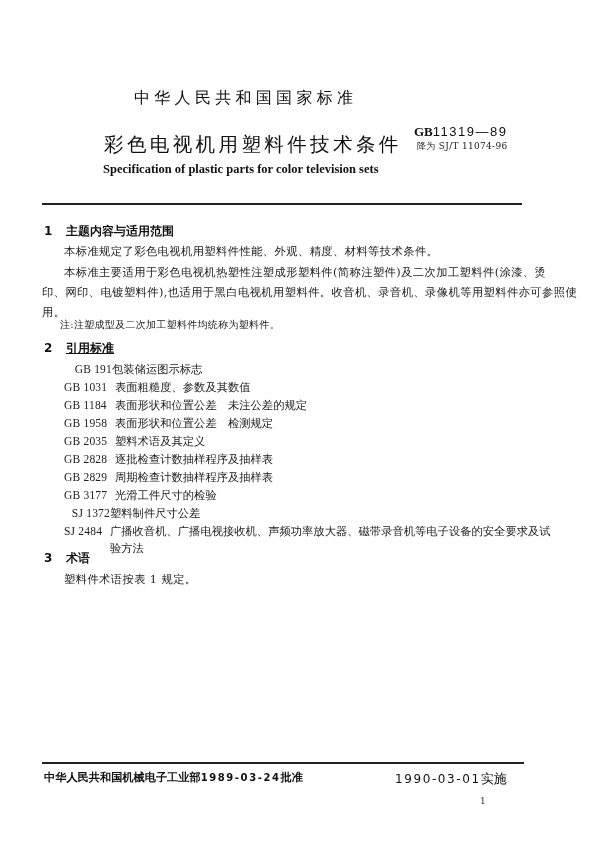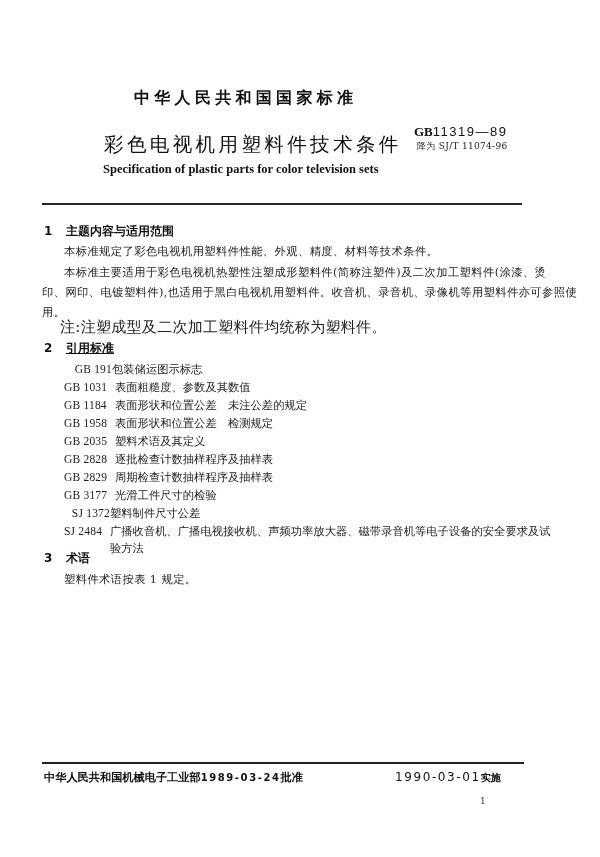--- a/index.html
+++ b/index.html
@@ -1,44 +1,44 @@
 <!DOCTYPE html>
 <html><head>
   <meta charset="utf-8">
   <style>
     html, body { margin: 0; padding: 0; background: #ffffff; }
     body { width: 600px; height: 857px; position: relative; overflow: hidden;
            font-family: "DejaVu Serif", "Liberation Serif", serif; color: #1a1a1a; }
     .abs { position: absolute; white-space: nowrap; }
     .national { left: 134px; top: 88px; font-family: "DejaVu Sans", "Liberation Sans", sans-serif;
-                font-weight: bold; font-size: 16px; letter-spacing: 4.3px; color: #111; }
+                font-weight: normal; font-size: 16px; letter-spacing: 4.3px; color: #111; }
     .title { left: 104px; top: 131px; font-family: "DejaVu Sans", "Liberation Sans", sans-serif;
              font-weight: normal; font-size: 19.5px; letter-spacing: 3.4px; color: #111; }
     .std-code { left: 414px; top: 124px; font-size: 13px; color: #111; }
     .std-code .gb { font-weight: bold; font-family: "Liberation Serif", serif; }
     .std-code .num { font-family: Liberation Sans, sans-serif; letter-spacing: 1.5px; text-align: right; }
     .std-replace { left: 417px; top: 140px; font-size: 9px; color: #222; letter-spacing: 0.3px; }
     .en-title { left: 103px; top: 162px; font-family: "Liberation Serif", serif; font-weight: bold;
                 font-size: 12.5px; color: #111; }
     .rule-top { left: 42px; top: 203px; width: 480px; height: 2px; background: #222; }
     .rule-bottom { left: 42px; top: 762px; width: 482px; height: 2px; background: #222; }
     .sec-head { font-family: "DejaVu Sans", "Liberation Sans", sans-serif; font-weight: bold;
                 font-size: 12px; color: #111; }
     .sec-head .n { display: inline-block; width: 22px; }
     .body-text { font-size: 11.3px; color: #222; letter-spacing: 0.4px; }
-    .note { font-size: 15px; color: #222; letter-spacing: 0.3px; }
+    .note { font-size: 10px; color: #222; letter-spacing: 0.3px; }
     .ref { font-size: 11.3px; color: #222; }
     .ref .code { display: inline-block; font-family: "Liberation Serif", serif; font-size: 11.5px; letter-spacing: 0.2px; }
     .footer-left { left: 44px; top: 770px; font-family: "DejaVu Sans", "Liberation Sans", sans-serif;
                    font-weight: bold; font-size: 11.2px; color: #111; }
     .footer-left .date { font-weight: bold; letter-spacing: 1.6px; font-size: 10px; }
     .footer-right { left: 395px; top: 770px; font-family: "DejaVu Sans", "Liberation Sans", sans-serif;
                     font-size: 12px; color: #111; }
     .footer-right .date { letter-spacing: 1.6px; }
-    .footer-right .act { font-weight: bold; font-size: 10px; }
+    .footer-right .act { font-weight: normal; font-size: 13px; }
     .page-num { left: 480px; top: 796px; font-size: 9px; color: #333; }
   </style>
 </head>
 <body>
 
 <div class="abs national">中华人民共和国国家标准</div>
 <div class="abs title">彩色电视机用塑料件技术条件</div>
 <div class="abs std-code">
   <span class="gb">GB</span><span class="num">11319—89</span>
 </div>

